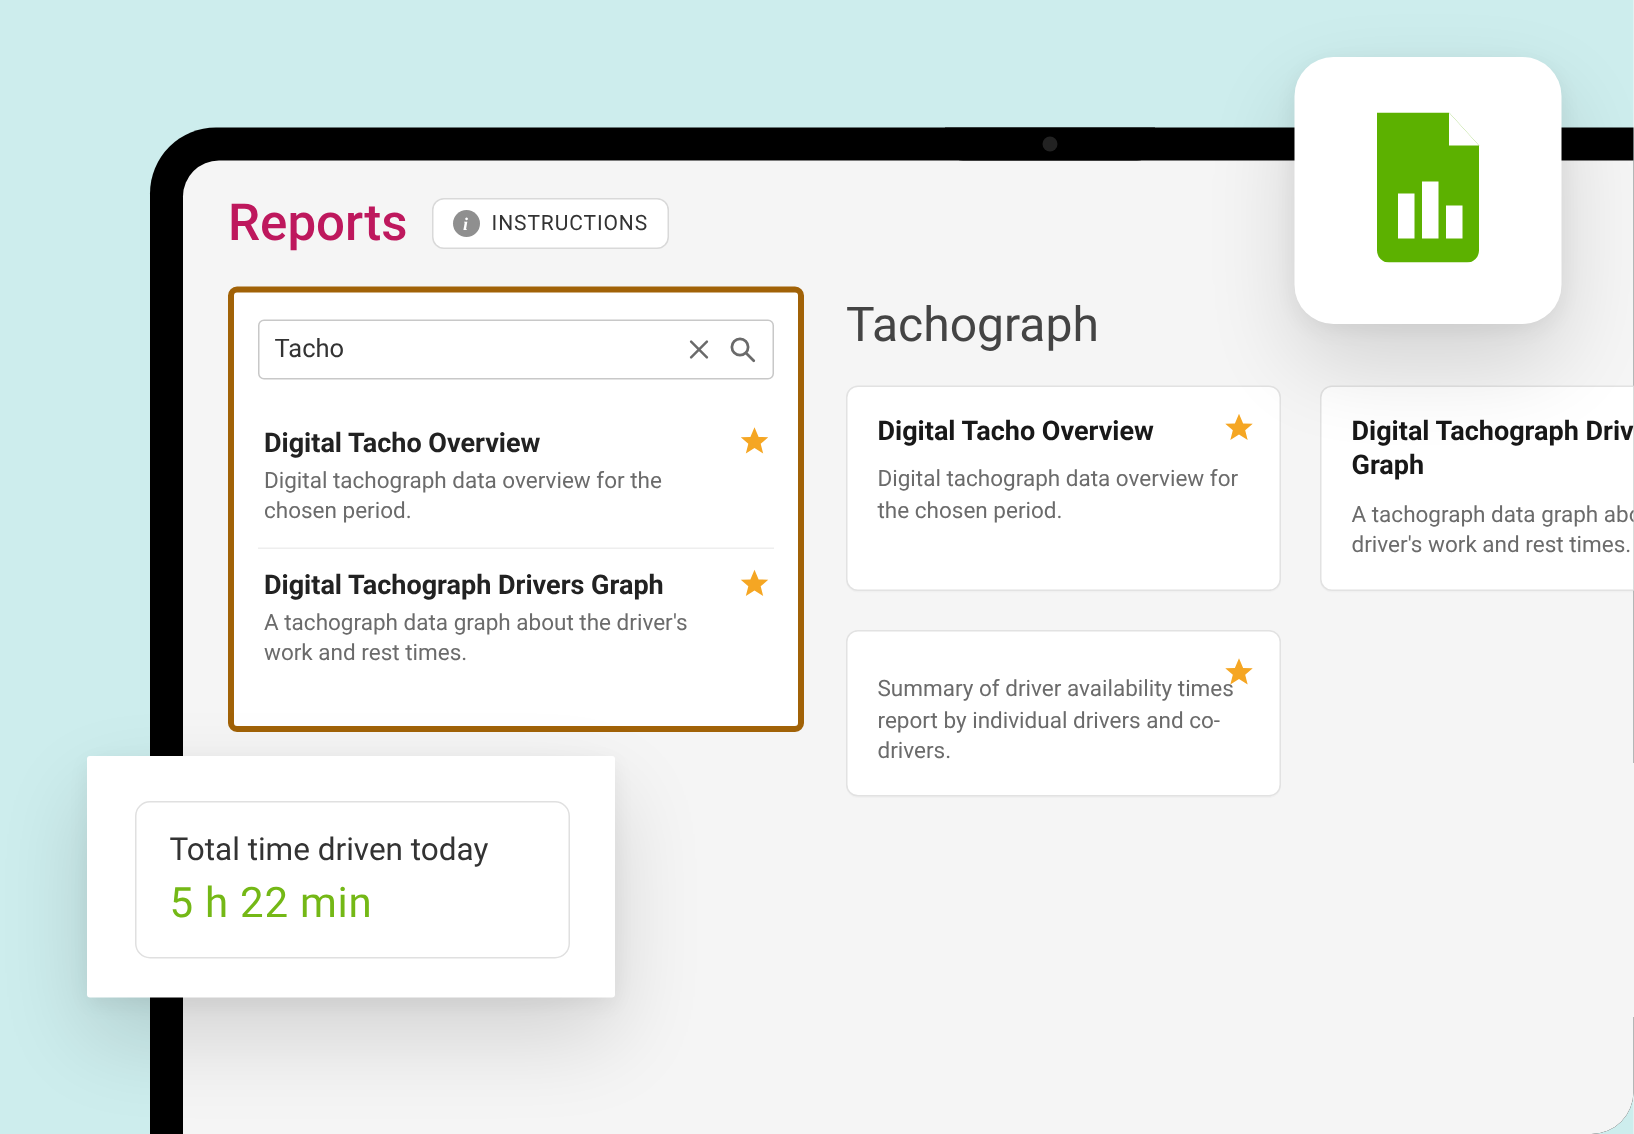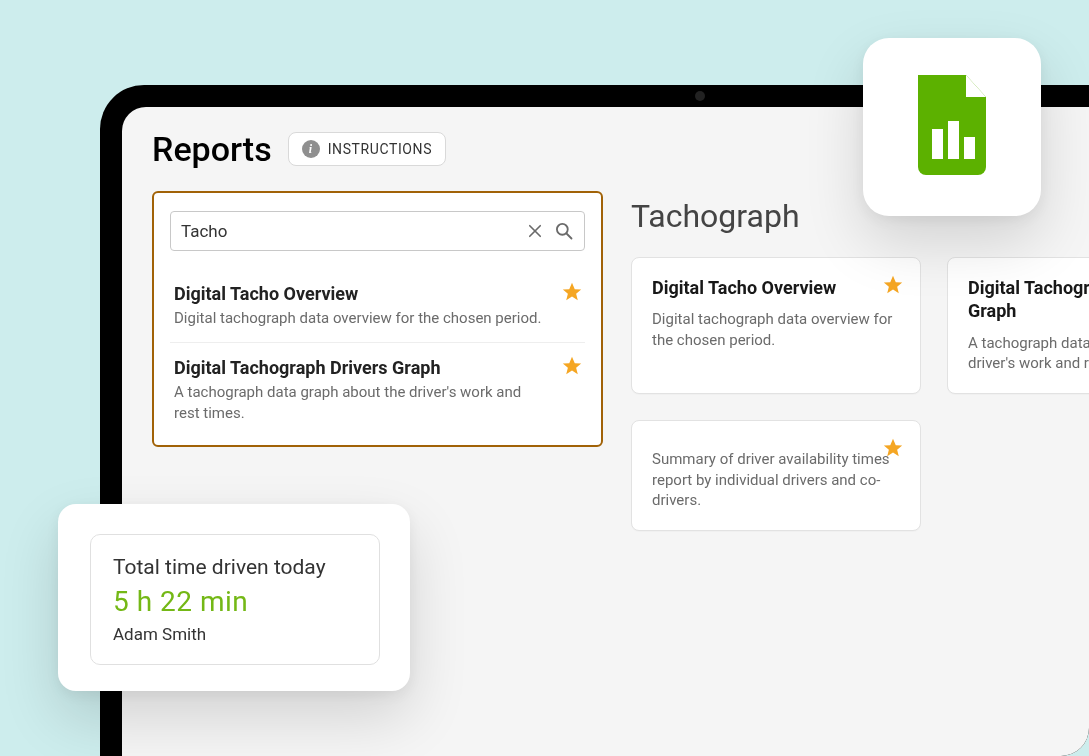--- a/index.html
+++ b/index.html
@@ -46,45 +46,45 @@
   .camera {
     width: 10px; height: 10px; border-radius: 50%;
     background: #222;
     position: absolute; left: 50%; top: 6px; transform: translateX(-50%);
   }
 
   .screen-inner { padding: 22px 30px; position: relative; height: 100%; }
 
   
   .header-row { display: flex; align-items: center; gap: 16px; margin-bottom: 22px; }
-  .page-title { font-size: 34px; font-weight: 500; color: #000000; }
+  .page-title { font-size: 34px; font-weight: 500; color: #be185d; }
   .instructions-btn {
     display: inline-flex; align-items: center; gap: 8px;
     background: #fff; border: 1px solid #d9d9d9; border-radius: 8px;
     padding: 7px 13px;
     font-size: 14px; letter-spacing: 0.6px; color: #333;
     cursor: pointer;
   }
   .info-circle {
     width: 18px; height: 18px; border-radius: 50%;
     background: #8f8f8f; color: #fff;
     display: inline-flex; align-items: center; justify-content: center;
     font-size: 12px; font-weight: 700; font-style: italic; font-family: Georgia, serif;
   }
 
   
   .content { display: flex; gap: 28px; align-items: flex-start; }
 
   
   .search-panel {
-    width: 451px;
-    background: #fff;
-    border: 2px solid #a16207;
+    width: 384px;
+    background: #fff;
+    border: 4px solid #a16207;
     border-radius: 6px;
-    padding: 18px 16px 8px 16px;
+    padding: 18px 16px 25px 16px;
   }
   .search-box {
     position: relative;
     border: 1px solid #c8c8c8;
     border-radius: 4px;
     height: 40px;
     display: flex; align-items: center;
     padding: 0 10px;
     margin-bottom: 18px;
   }
@@ -132,21 +132,21 @@
   .card-desc { font-size: 15px; color: #6b6b6b; margin-top: 10px; line-height: 1.35; }
   .card .star { top: 16px; right: 16px; }
 
   
   .stat-float {
     position: absolute;
     left: 58px;
     top: 504px;
     width: 352px;
     background: #fff;
-    border-radius: 18px;
+    border-radius: 2px;
     box-shadow: 0 26px 60px rgba(0,0,0,0.14), 0 4px 14px rgba(0,0,0,0.06);
     padding: 30px 30px 26px 32px;
   }
   .stat-inner {
     border: 1px solid #e0e0e0;
     border-radius: 10px;
     padding: 20px 22px 20px 22px;
   }
   .stat-label { font-size: 21px; color: #333; font-weight: 400; }
   .stat-value {
@@ -261,21 +261,20 @@
 
       </div>
     </div>
   </div>
 </div>
 
 <div class="stat-float">
   <div class="stat-inner">
     <div class="stat-label">Total time driven today</div>
     <div class="stat-value">5 h  22 min</div>
-    <div class="stat-sub">Adam Smith</div>
   </div>
 </div>
 
 <div class="icon-float">
   <span>
     <svg width="88" height="100" viewBox="0 0 88 100">
       <path d="M10 0 H58 L78 22 V92 a8 8 0 0 1 -8 8 H18 a8 8 0 0 1 -8 -8 V0 Z" fill="#5cb100"></path>
       <path d="M58 0 V22 H78 Z" fill="#fff"></path>
       <rect x="24" y="54" width="11" height="30" fill="#fff"></rect>
       <rect x="40" y="46" width="11" height="38" fill="#fff"></rect>

